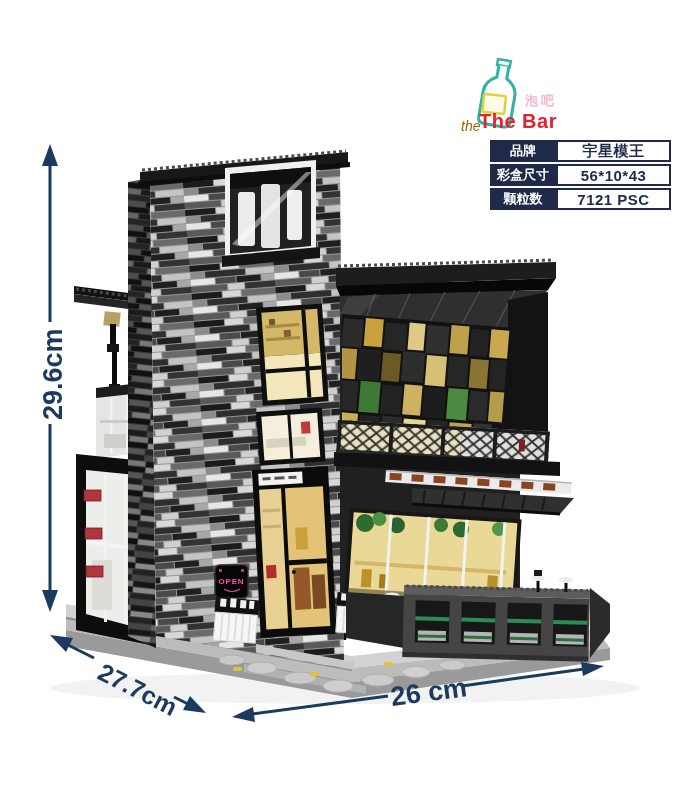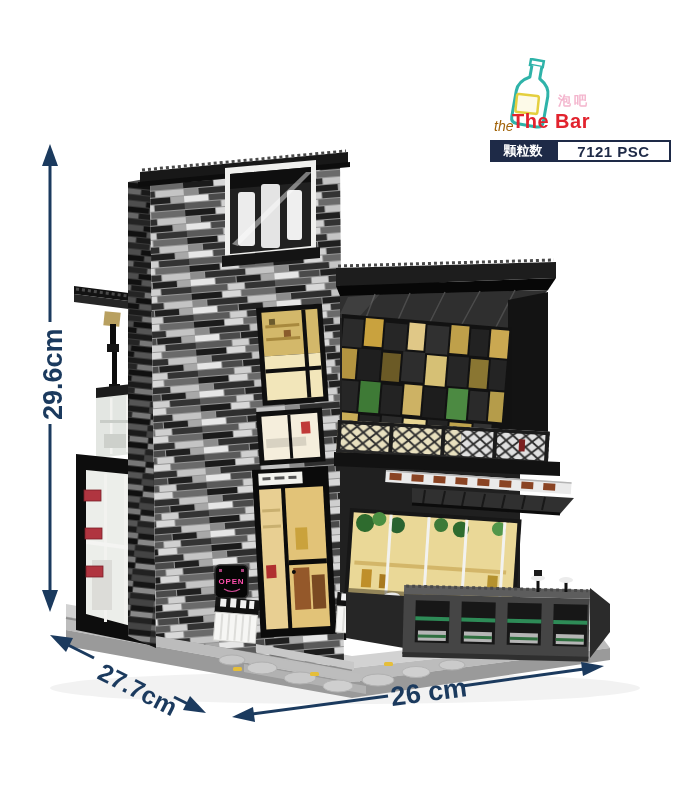--- a/index.html
+++ b/index.html
@@ -7,21 +7,21 @@
     --yellow:#e4cf3e; --pink:#f2aac6; --neon:#ff4fae; --green:#2e8b57;
     --hinge:#b03540; --warm:#ead897;
   }
   *{margin:0;padding:0;box-sizing:border-box;}
   html,body{width:700px;height:800px;background:#fff;overflow:hidden;
     font-family:"Liberation Sans",sans-serif;}
   .page{position:relative;width:700px;height:800px;background:#fff;}
   svg.scene{position:absolute;left:0;top:0;width:700px;height:800px;}
 
   
-  .logo{position:absolute;left:496px;top:58px;width:200px;height:85px;}
+  .logo{position:absolute;left:463px;top:58px;width:200px;height:85px;}
   .logo-bottle{position:absolute;left:8px;top:0px;}
   .logo-cn{position:absolute;left:62px;top:34px;font-size:13px;font-weight:bold;
     color:var(--pink);letter-spacing:3px;opacity:.85;}
   .logo-en{position:absolute;left:16px;top:52px;font-size:20px;font-weight:800;
     color:var(--red);letter-spacing:.5px;white-space:nowrap;}
   .logo-script{position:absolute;left:-2px;top:60px;font-size:14px;font-style:italic;
     color:#a16207;font-family:Liberation Sans, sans-serif;}
 
   
   .spec{position:absolute;left:490px;top:140px;width:181px;}
@@ -432,18 +432,26 @@
       <rect x="14" y="38" width="22" height="18" rx="2" fill="#fdfae8" stroke="#e4cf3e" stroke-width="2.5" transform="rotate(-4 25 47)"></rect>
     </g>
   </svg>
   <span class="logo-cn">泡吧</span>
   <span class="logo-script">the</span>
   <span class="logo-en">The Bar</span>
 </div>
 
 <div class="spec">
   <div class="spec-row">
+    <div class="spec-label">品牌</div>
+    <div class="spec-value">宇星模王</div>
+  </div>
+  <div class="spec-row">
+    <div class="spec-label">彩盒尺寸</div>
+    <div class="spec-value">56*10*43</div>
+  </div>
+  <div class="spec-row">
     <div class="spec-label">颗粒数</div>
     <div class="spec-value">7121 PSC</div>
   </div>
 </div>
 
 </div>
 
 </body></html>

